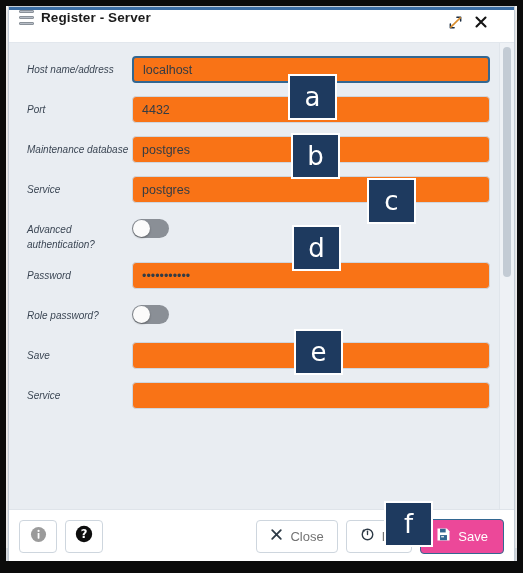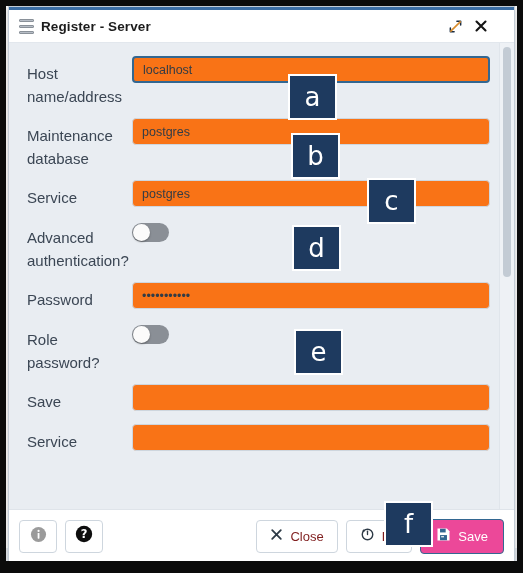--- a/index.html
+++ b/index.html
@@ -50,21 +50,21 @@
     display:flex;flex-direction:column;
     overflow:hidden;
   }
   .dialog-accent{
     height:3px;background:#3b6ea5;flex:none;
   }
 
   
   .titlebar{
     height:32px;flex:none;
-    display:flex;align-items:center;
+    display:flex;align-items:flex-start;
     padding:0 20px 0 10px;
     background:#ffffff;
     border-bottom:1px solid #e2e7ed;
   }
   .server-icon{
     width:15px;height:15px;flex:none;margin-right:7px;
     display:flex;flex-direction:column;justify-content:space-between;
   }
   .server-icon i{
     display:block;height:3px;border-radius:1px;
@@ -115,25 +115,26 @@
     padding:8px 0 4px 0;
     box-sizing:border-box;
   }
   .frow{
     display:flex;align-items:flex-start;
     padding:5px 10px 5px 18px;
     min-height:30px;
   }
   .flabel{
     width:105px;flex:none;
-    font-size:15px;color:#3b4busy;
+    font-size:10px;color:#3b4busy;
     color:#3b4654;
-    line-height:23px;
+    line-height:15px;
     padding-top:6px;
     word-break:break-word;
+    font-style:italic;
   }
   .fctl{flex:1;min-width:0;}
   .finput{
     width:100%;height:27px;box-sizing:border-box;
     background:#f97316;
     border:1px solid #ced6de;
     border-radius:4px;
     font-family:"Liberation Sans", sans-serif;
     font-size:12.5px;color:#333c45;
     padding:0 9px;
@@ -188,21 +189,21 @@
     border:1px solid #ced6de;border-radius:4px;
     background:#fff;
     display:flex;align-items:center;justify-content:center;
     cursor:pointer;
   }
   .footer-spacer{flex:1;}
   .btn{
     height:31px;
     border:1px solid #ced6de;border-radius:4px;
     background:#fff;
-    color:#7f1d1d;
+    color:#737373;
     font-size:13px;
     display:flex;align-items:center;gap:7px;
     padding:0 13px;
     cursor:pointer;
     white-space:nowrap;
   }
   .btn.primary{
     background:#ec4899;border-color:#336791;color:#fff;
     font-weight:normal;
     padding:0 15px;
@@ -265,20 +266,26 @@
   <div class="dlg-body">
     <div class="form-scroll">
 
       <div class="frow">
         <div class="flabel">Host name/address</div>
         <div class="fctl">
           <input class="finput focused" value="localhost" style="">
         </div>
       </div>
 
+      <div class="frow">
+        <div class="flabel">Port</div>
+        <div class="fctl">
+          <input class="finput" value="4432" style="">
+        </div>
+      </div>
 
       <div class="frow">
         <div class="flabel">Maintenance database</div>
         <div class="fctl">
           <input class="finput" value="postgres" style="">
         </div>
       </div>
 
       <div class="frow">
         <div class="flabel">Service</div>

